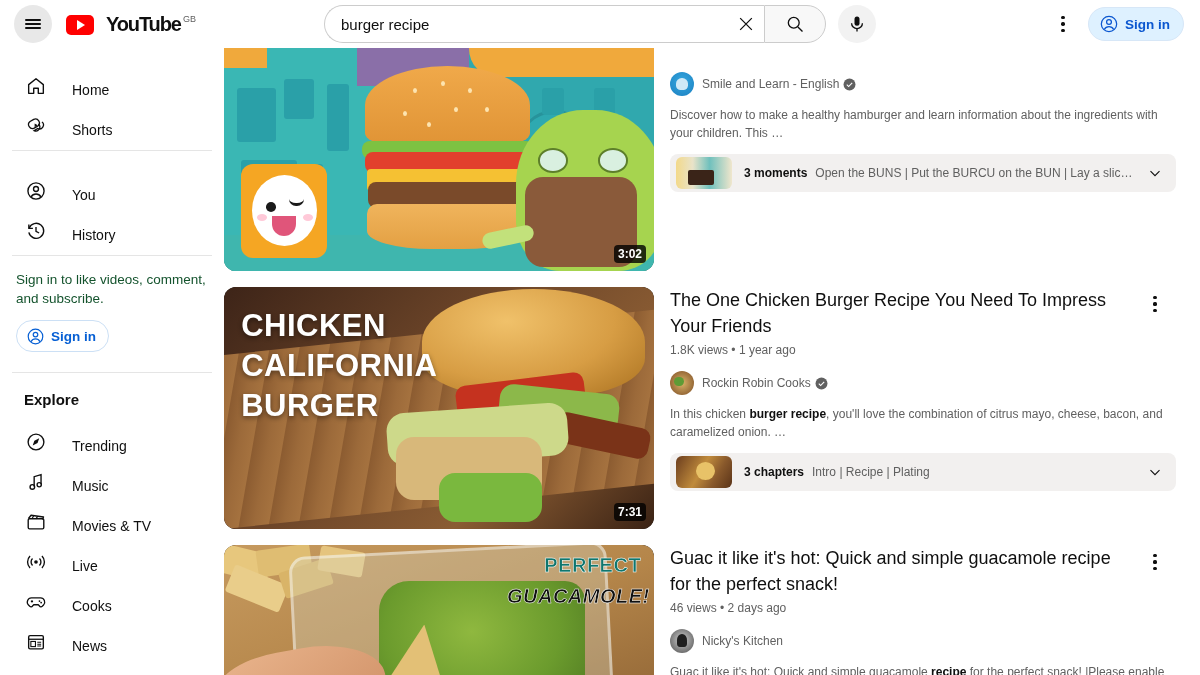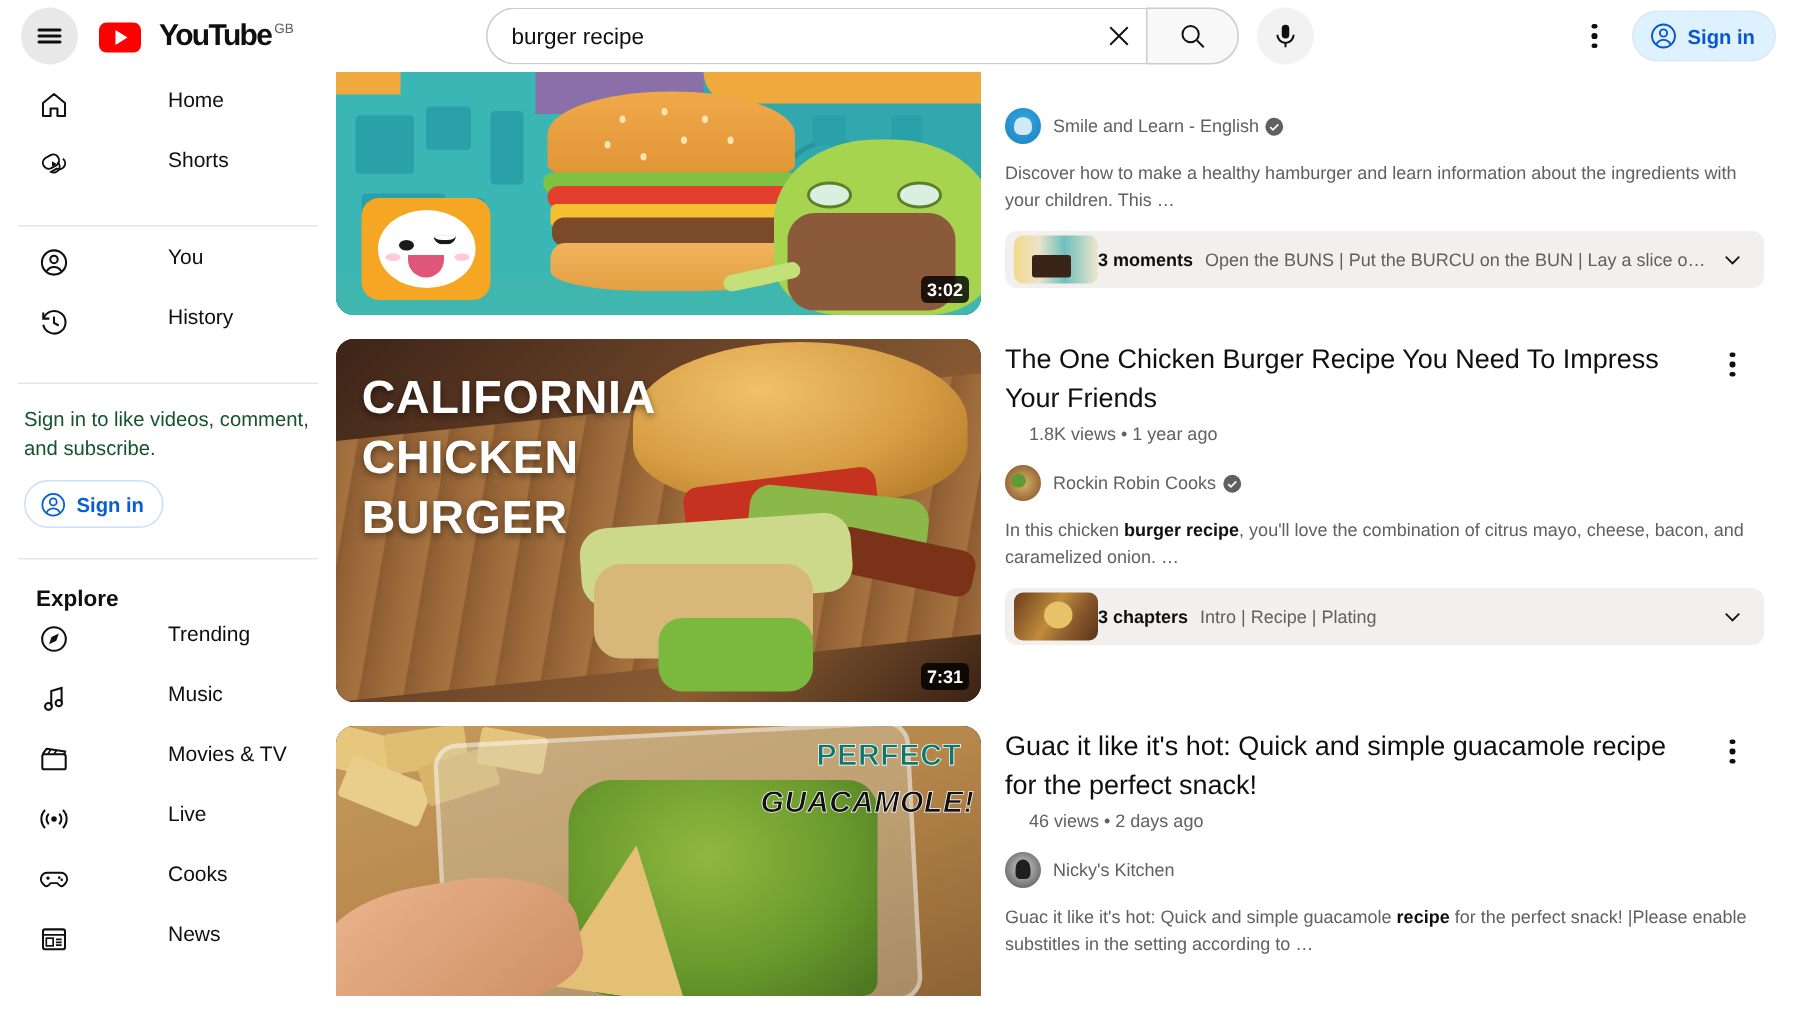--- a/index.html
+++ b/index.html
@@ -88,23 +88,23 @@
   
   .sidebar {
     position: absolute; top: 48px; left: 0;
     width: 224px; height: 627px;
     overflow: hidden;
     padding: 10px 0 0 0;
     background: #fff;
   }
   .nav-group { padding: 0 12px; }
   .nav-item {
-    display: flex; align-items: flex-start;
+    display: flex; align-items: flex-end;
     height: 40px; padding: 0 12px;
-    border-radius: 10px; cursor: pointer; gap: 40px;
+    border-radius: 10px; cursor: pointer;
   }
   .nav-ico { width: 24px; height: 24px; flex: none; display: flex; align-items: center; justify-content: center; }
   .nav-lbl { font-size: 14px; margin-left: 24px; white-space: nowrap; }
   .divider { height: 1px; background: #e5e5e5; margin: 12px 12px; }
   .signin-promo { padding: 2px 16px 8px 16px; }
   .promo-txt { font-size: 13.5px; line-height: 19px; color: #14532d; }
   .promo-btn {
     display: inline-flex; align-items: center; gap: 6px;
     height: 32px; padding: 0 12px 0 9px;
     margin-top: 12px;
@@ -127,51 +127,51 @@
     padding: 0 24px 0 0;
     margin-bottom: 16px;
   }
   .thumb-wrap {
     position: relative; flex: none;
     width: 430px; height: 242px;
     border-radius: 12px; overflow: hidden;
     cursor: pointer;
     background: #000;
   }
-  .thumb-wrap.r1 { height: 162px; border-radius: 0 0 12px 12px; }
+  .thumb-wrap.r1 { height: 223px; border-radius: 0 0 12px 12px; }
   .thumb-wrap.r3 { height: 180px; border-radius: 12px 12px 0 0; }
   .dur {
     position: absolute; right: 8px; bottom: 8px;
     background: rgba(0,0,0,0.8); color: #fff;
     font-size: 12px; font-weight: bold;
     padding: 2px 4px; border-radius: 4px;
     line-height: 14px;
   }
   .info { flex: 1; padding-left: 16px; padding-top: 0; min-width: 0; position: relative; }
   .vtitle {
     font-size: 18px; line-height: 26px;
     font-weight: normal; color: #0f0f0f;
     padding-right: 40px; cursor: pointer;
   }
-  .vmeta { font-size: 12px; color: #606060; margin-top: 4px; margin-left: 16px; }
+  .vmeta { font-size: 12px; color: #606060; margin-top: 4px; }
   .chanrow { display: flex; align-items: center; margin-top: 14px; cursor: pointer; }
   .avatar { width: 24px; height: 24px; border-radius: 50%; flex: none; overflow: hidden; position: relative; }
   .chan-name { font-size: 12px; color: #606060; margin-left: 8px; }
   .verified { margin-left: 4px; display: inline-flex; }
   .vdesc { font-size: 12px; line-height: 18px; color: #606060; margin-top: 10px; padding-right: 10px; }
   .vdesc b { color: #0f0f0f; font-weight: bold; }
   .chip-row { margin-top: 12px; }
   .chapter-chip {
     display: flex; align-items: center;
     height: 38px; background: #f2f0ef; border-radius: 8px;
     padding: 0 12px 0 0; cursor: pointer;
     max-width: 510px;
   }
   .chip-thumb { width: 56px; height: 32px; border-radius: 6px; margin-left: 6px; flex: none; overflow: hidden; }
-  .chip-cnt { font-size: 12px; font-weight: bold; margin-left: 0; white-space: nowrap; }
+  .chip-cnt { font-size: 12px; font-weight: bold; margin-left: 12px; white-space: nowrap; }
   .chip-list { font-size: 12px; color: #606060; margin-left: 8px; white-space: nowrap; overflow: hidden; text-overflow: ellipsis; flex: 1; }
   .chev { margin-left: 8px; flex: none; display: flex; }
   .menu-dots { position: absolute; right: 6px; top: 2px; width: 30px; height: 30px; display: flex; flex-direction: column; align-items: center; justify-content: center; cursor: pointer; }
   .menu-dots i { width: 3.2px; height: 3.2px; border-radius: 50%; background: #0f0f0f; margin: 1.5px 0; display: block; }
 
   
   .art { position: absolute; inset: 0; }
 
   
   .t1-bg { position:absolute; inset:0; background: linear-gradient(180deg,#2fb6b0 0%, #35b9ac 60%, #43bdb0 100%); }
@@ -529,22 +529,22 @@
           <div class="t2-bg"></div>
           <div class="t2-board"></div>
           <div class="t2-bun"></div>
           <div class="t2-tom"></div>
           <div class="t2-avo"></div>
           <div class="t2-bacon"></div>
           <div class="t2-lett"></div>
           <div class="t2-chick"></div>
           <div class="t2-lett2"></div>
           <div class="t2-text">
+            <div>CHICKEN</div>
             <div>CALIFORNIA</div>
-            <div>CHICKEN</div>
             <div>BURGER</div>
           </div>
         </div>
         <div class="dur">7:31</div>
       </div>
 
       <div class="info">
         <div class="menu-dots">
             <i></i>
             <i></i>

